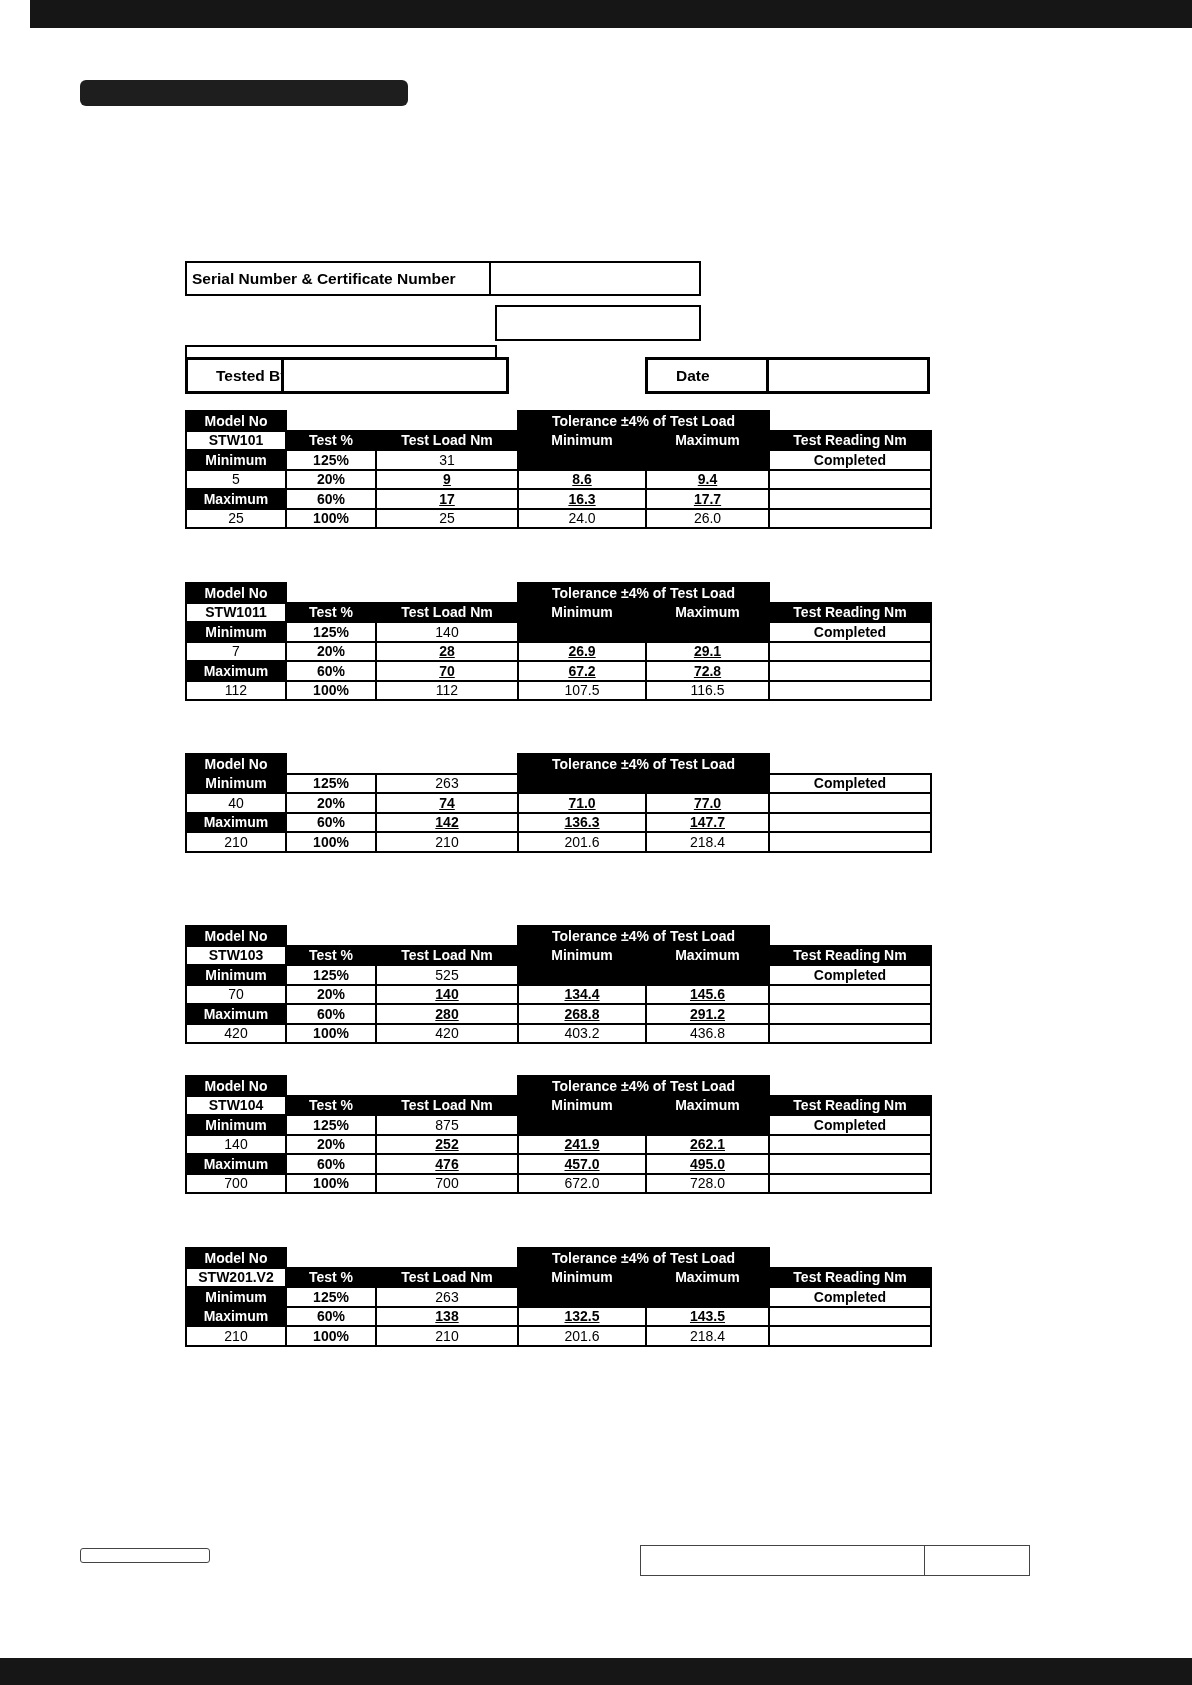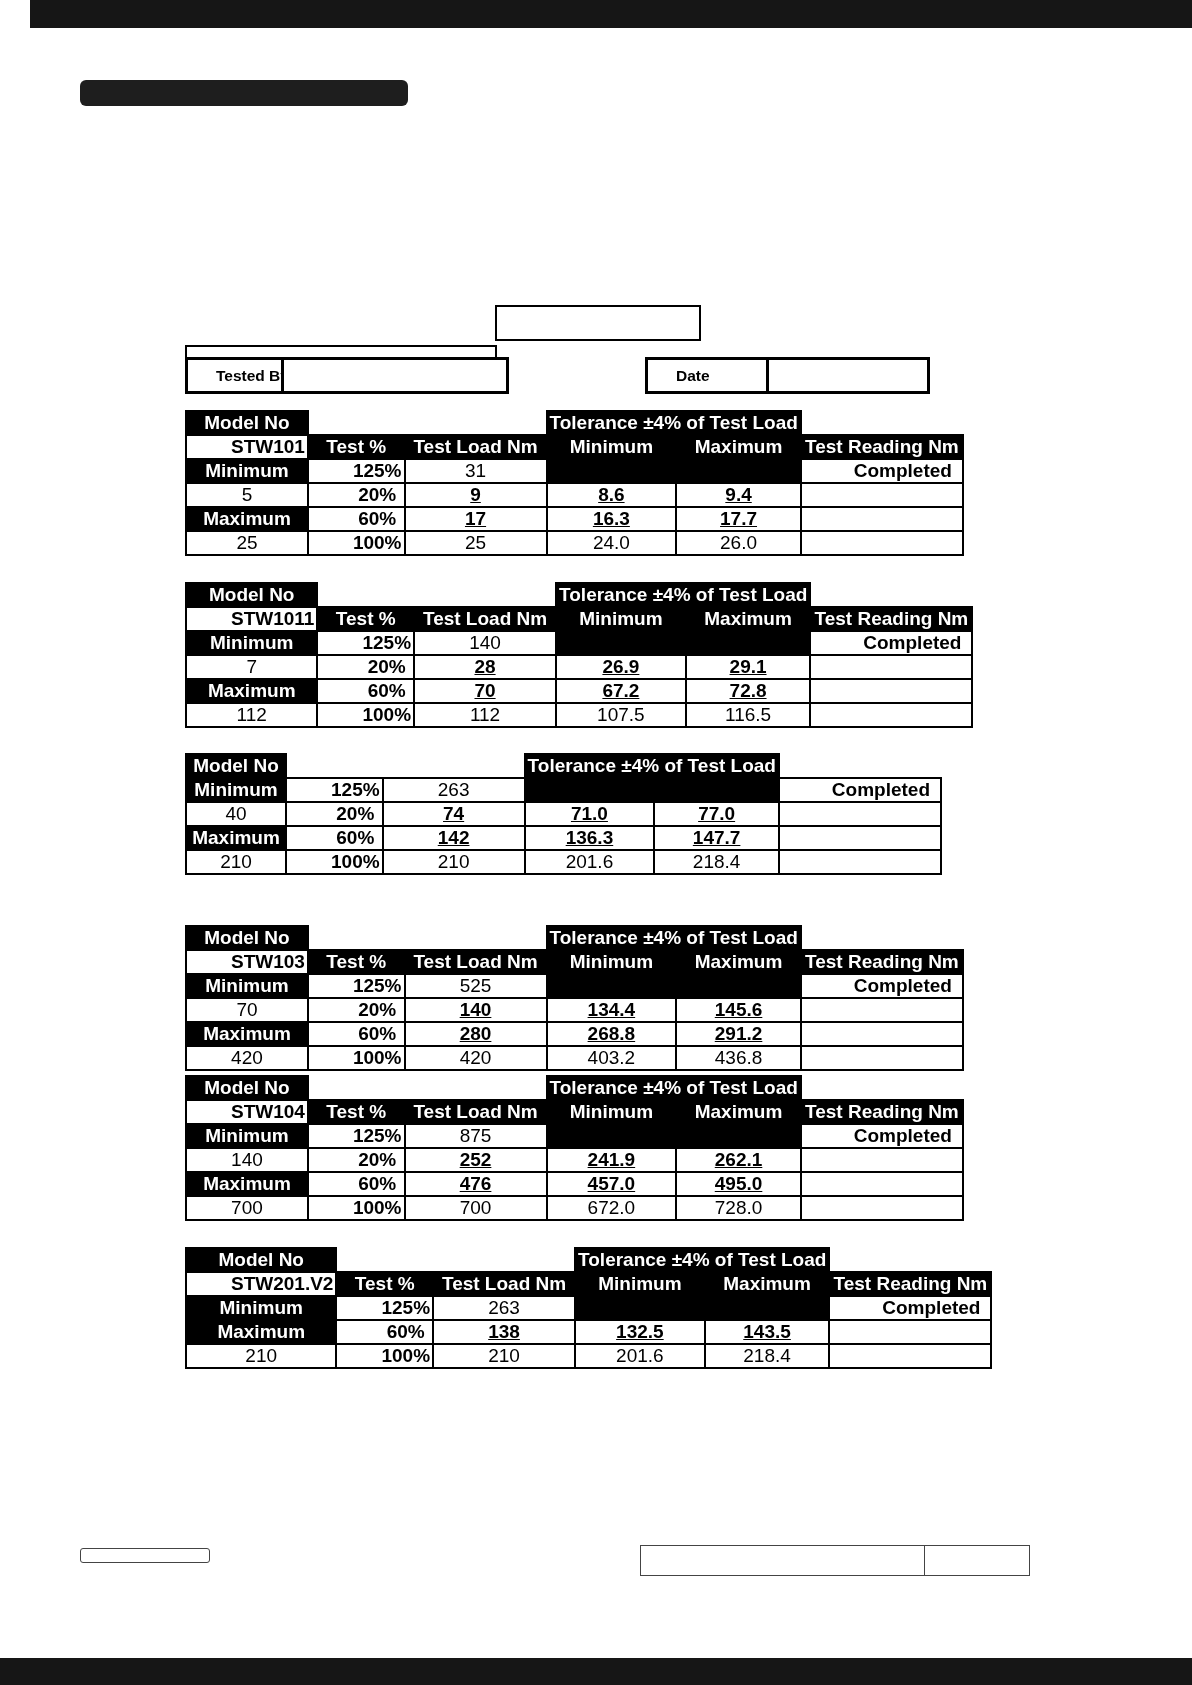--- a/index.html
+++ b/index.html
@@ -24,54 +24,58 @@
   #machine-row { left: 185px; top: 305px; height: 36px; }
   #machine-row .flabel { width: 312px; margin-top: 40px; } #machine-row .finput { width: 206px; }
   #tested-row  { left: 185px; top: 357px; height: 37px; }
   #tested-row .flabel { width: 99px; } #tested-row .finput { width: 228px; }
   #date-row    { left: 645px; top: 357px; height: 37px; }
   #date-row .flabel { width: 124px; text-align: right; } #date-row .finput { width: 164px; }
 
   
   .cert-table {
     position: absolute; left: 185px; border-collapse: collapse; table-layout: fixed;
-    font-size: 19px;
+    font-size: 14px;
   }
   .cert-table col.w1 { width: 100px; }
   .cert-table col.w2 { width: 90px; }
   .cert-table col.w3 { width: 142px; }
   .cert-table col.w4 { width: 128px; }
   .cert-table col.w5 { width: 123px; }
   .cert-table col.w6 { width: 162px; }
   .cert-table td {
     border: 2px solid #000; height: 19.5px; text-align: center;
     padding: 0 2px; white-space: nowrap; overflow: hidden; vertical-align: middle;
   }
   td.k  { background: #000; color: #fff; font-weight: bold; }
   td.kf { background: #000; }
   td.nb { border: none; }
-  td.b  { font-weight: bold; padding-left: 44px; }
+  td.b  { font-weight: bold; }
   td.bu { font-weight: bold; text-decoration: underline; }
   .tpos0 { top: 410px; } .tpos1 { top: 582px; } .tpos2 { top: 753px; }
   .tpos3 { top: 925px; } .tpos4 { top: 1075px; } .tpos5 { top: 1247px; }
 
   
   .footer-left  { position: absolute; left: 80px; top: 1548px; width: 130px; height: 15px; border: 1px solid #444; border-radius: 3px; background: #fff; }
   .footer-right { position: absolute; left: 640px; top: 1545px; width: 390px; height: 31px; border: 1px solid #444; display: flex; background: #fff; }
   .footer-right .fr-a { flex: 1; }
   .footer-right .fr-b { width: 105px; border-left: 1px solid #444; }
 </style>
 </head>
 <body>
 
 <div class="page">
 
   <div class="top-bar"></div>
   <div class="logo-box"></div>
 
+  <div class="fbox" id="serial-row">
+    <div class="flabel">Serial Number &amp; Certificate Number</div>
+    <div class="finput"></div>
+  </div>
 
   <div class="fbox" id="machine-row">
     <div class="flabel">Test Machine Serial Number</div>
     <div class="finput"></div>
   </div>
 
   <div class="fbox thick" id="tested-row">
     <div class="flabel">Tested By</div>
     <div class="finput"></div>
   </div>

